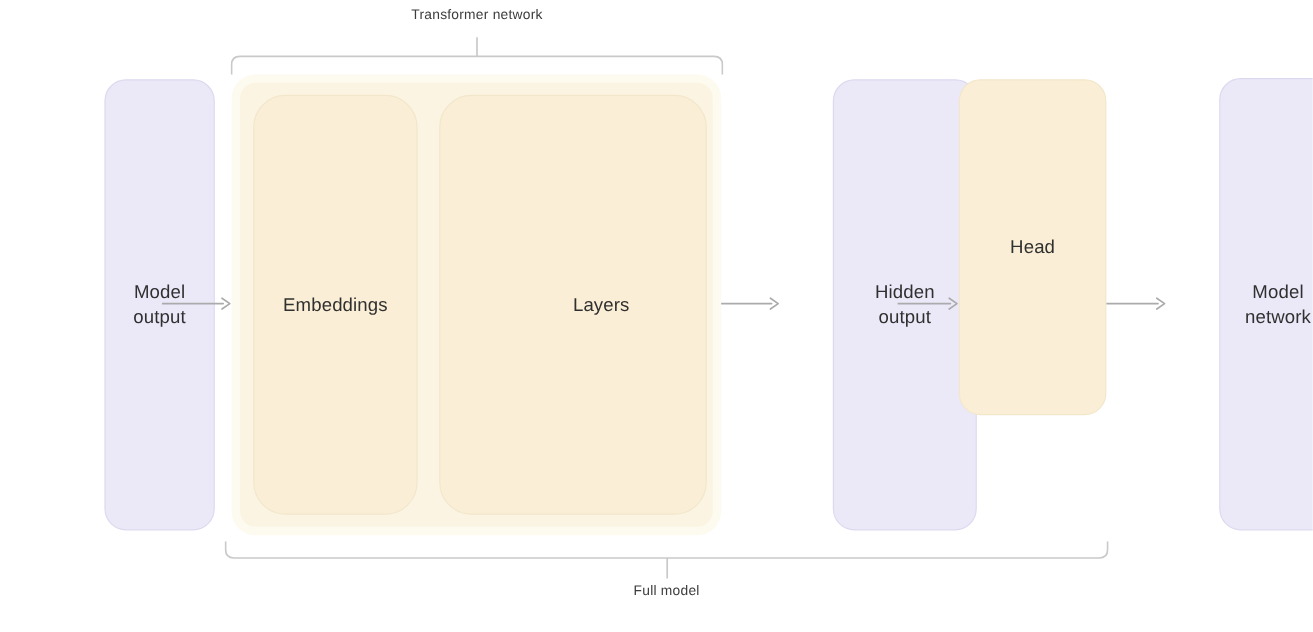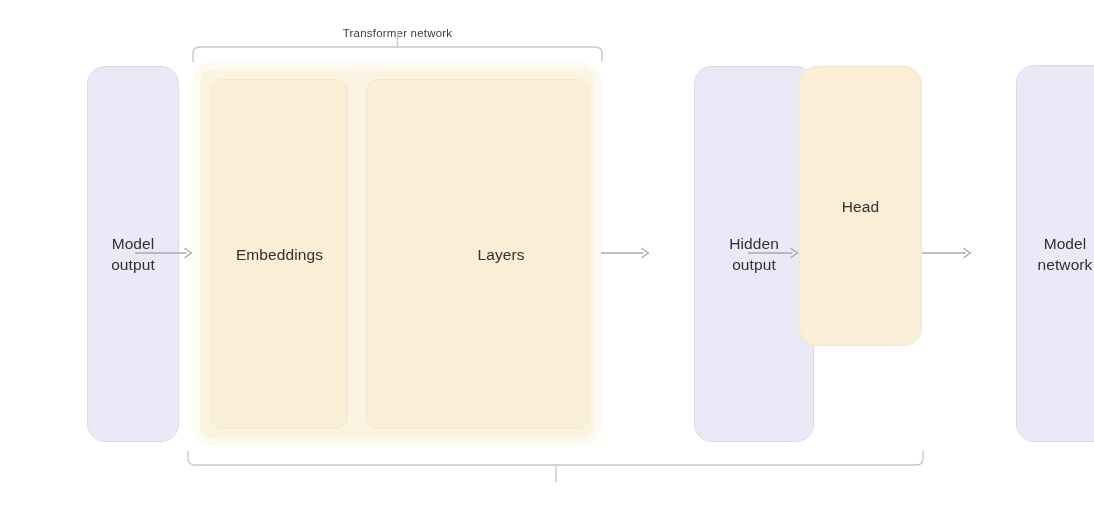--- a/index.html
+++ b/index.html
@@ -24,42 +24,42 @@
   .lavender{background:#EBE9F8;border:1px solid #DCD9EF;margin-left:44px;}
   .cream{background:#FAEFD6;border:1px solid #F2E7CB;}
   .tf-container{
     position:absolute;
     left:193px;top:62px;width:408px;height:384px;
     box-sizing:border-box;
     background:#FBF4E2;
     border:7px solid #FDFAEF;
     border-radius:20px;
   }
-  .inner{border-radius:12px;}
+  .inner{border-radius:27px;}
   .bracket{position:absolute;}
   .bracket path{fill:none;stroke:#C9C9C9;stroke-width:1.4;}
   .bracket-label{
     position:absolute;
     text-align:center;
     font-size:11.5px;
     color:#3C3C3C;
     letter-spacing:.2px;
   }
   .arrow{position:absolute;}
   .arrow line,.arrow polyline{
     stroke:#ABABAB;stroke-width:1.4;fill:none;
     stroke-linecap:round;stroke-linejoin:round;
   }
 </style>
 </head>
 <body>
 
 <div class="canvas">
 
-  <div class="bracket-label" style="left:192px;top:7px;width:411px;margin-top:20px;">Transformer network</div>
+  <div class="bracket-label" style="left:192px;top:7px;width:411px;">Transformer network</div>
 
   <svg class="bracket" style="left:192px;top:30px;" width="411" height="33" viewBox="0 0 411 33">
     <path d="M 1,32 L 1,24 Q 1,17 8,17 L 403,17 Q 410,17 410,24 L 410,32 M 205.5,17 L 205.5,1"></path>
   </svg>
 
   <div class="node lavender" style="left:43px;top:66px;width:92px;height:376px;">
     <span>Model</span>
     <span>output</span>
   </div>
 
@@ -101,14 +101,15 @@
   </svg>
   <svg class="arrow" style="left:922px;top:245px;" width="50" height="16" viewBox="0 0 50 16">
     <line x1="0" y1="8" x2="43" y2="8"></line>
       <polyline points="42,3.5 48.5,8 42,12.5"></polyline>
   </svg>
 
   <svg class="bracket" style="left:187px;top:451px;" width="737" height="32" viewBox="0 0 737 32">
     <path d="M 1,0 L 1,7 Q 1,14 8,14 L 729,14 Q 736,14 736,7 L 736,0 M 369,14 L 369,31"></path>
   </svg>
 
+  <div class="bracket-label" style="left:187px;top:487px;width:737px;">Full model</div>
 
 </div>
 
 </body></html>

